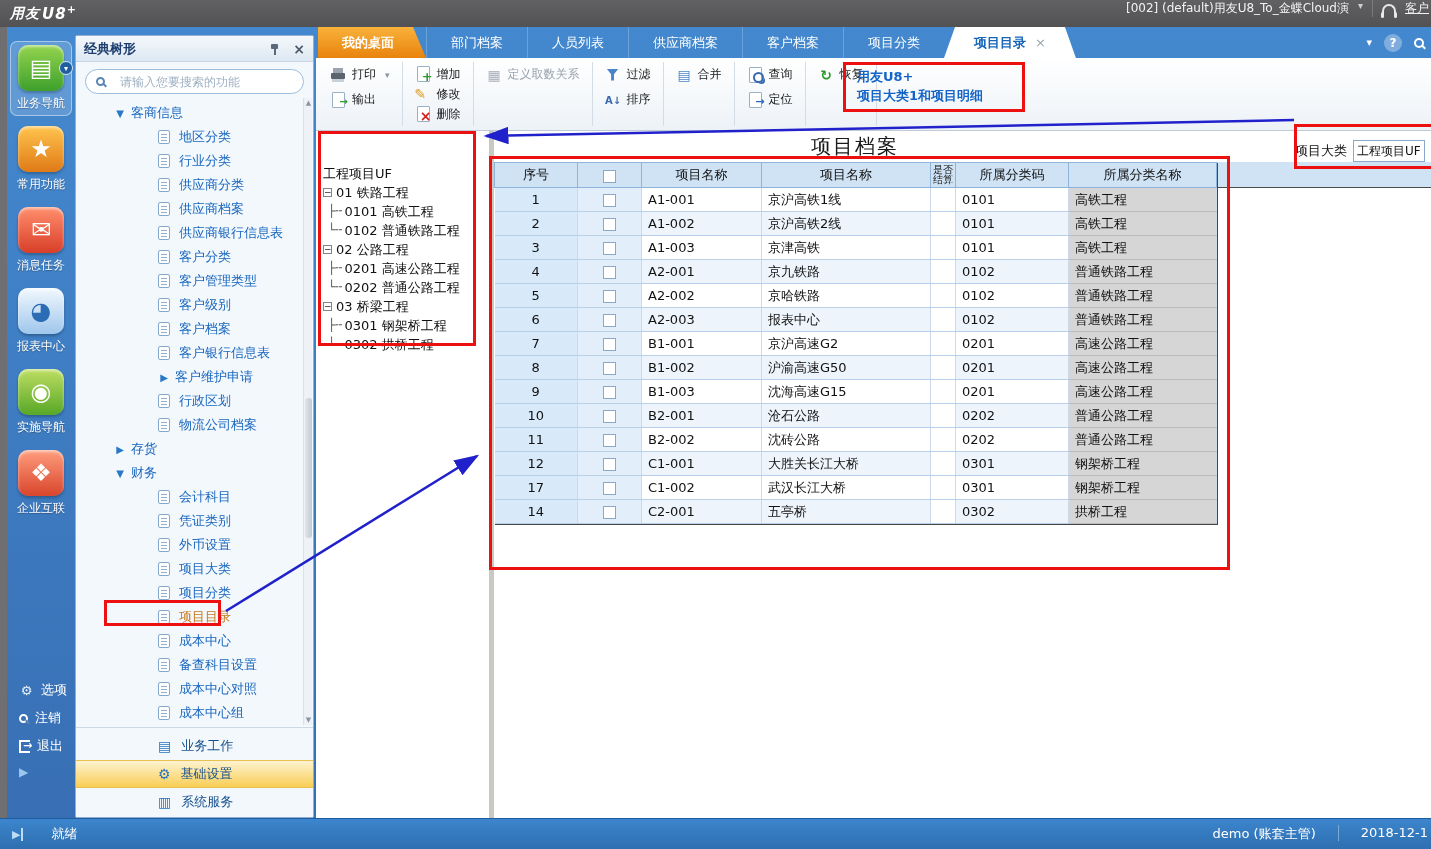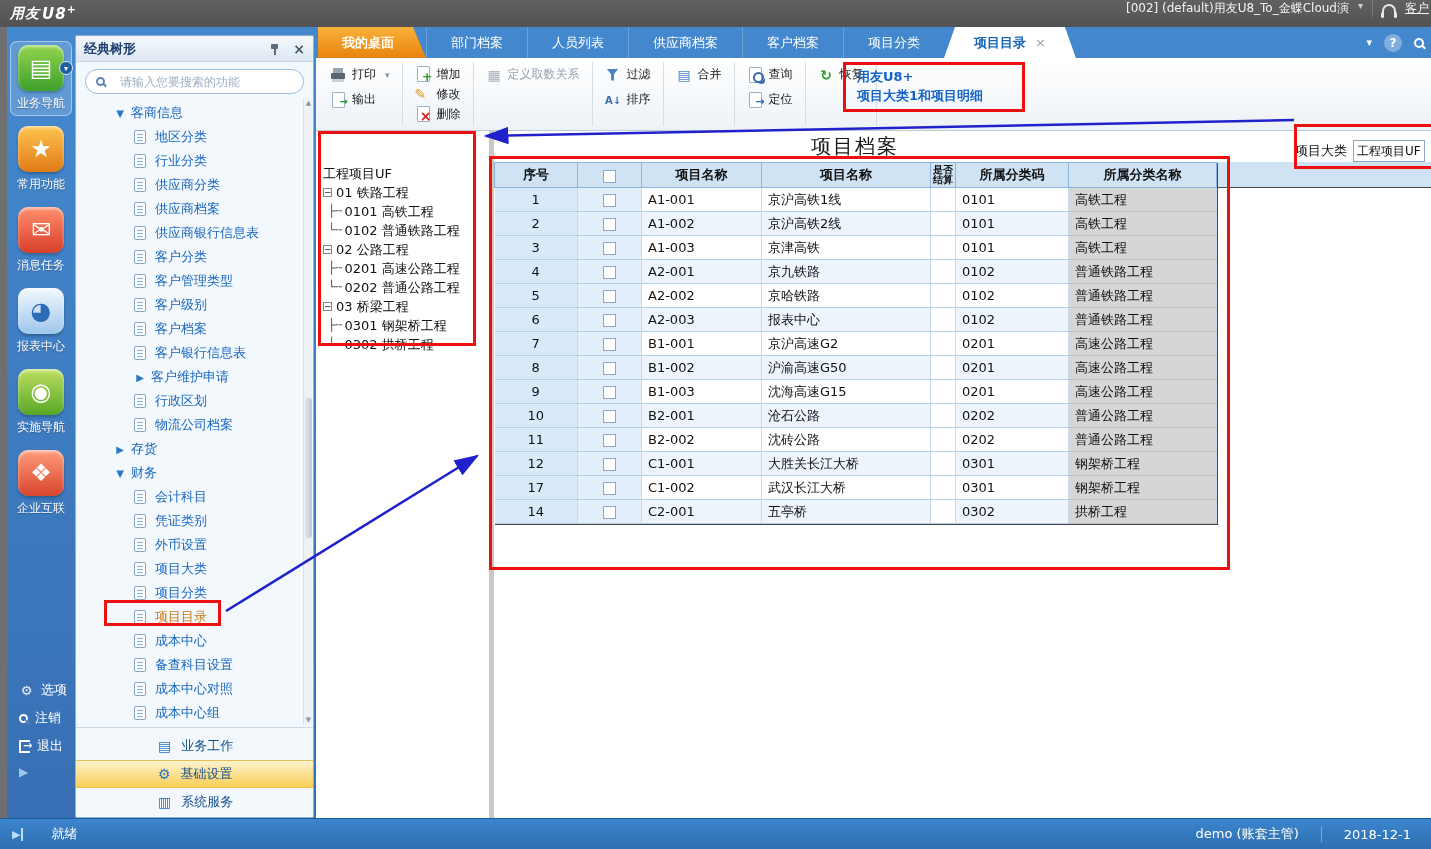--- a/index.html
+++ b/index.html
@@ -62,21 +62,21 @@
   .tp-search { margin:7px 9px 5px 9px; height:25px; background:#fff; border:1px solid #9cbcdc; border-radius:13px;
     display:flex; align-items:center; padding:0 10px; gap:15px; }
   .mag { width:9px; height:9px; border:2px solid #5a85b5; border-radius:50%; position:relative; flex:none; }
   .mag::after { content:""; position:absolute; width:5px; height:2px; background:#5a85b5; transform:rotate(45deg); right:-4px; bottom:-2px; }
   .tp-search input { border:none; outline:none; flex:1; font-size:12px; color:#333; background:transparent; font-family:inherit; }
   .tp-search input::placeholder { color:#9fb1c3; }
   .tree-list { position:absolute; top:62px; left:0; right:10px; bottom:92px; overflow:hidden; padding-top:3px; }
   .tree-row { height:24px; display:flex; align-items:center; color:#1a66be; cursor:pointer; white-space:nowrap; }
   .tree-row .arrow { width:12px; font-size:10px; color:#2878c8; margin-right:5px; text-align:center; }
   .tree-row.lvl0 { padding-left:38px; }
-  .tree-row.lvl1 { padding-left:58px;align-items:center; }
+  .tree-row.lvl1 { padding-left:82px;align-items:center; }
   .page-ico { width:12px; height:14px; background:#fdfdfd; border:1px solid #86a8cc; border-radius:2px; margin-right:9px; position:relative; flex:none; }
   .page-ico::before { content:""; position:absolute; left:2px; top:3px; width:6px; height:1px; background:#8fb0d0; box-shadow:0 3px 0 #8fb0d0, 0 6px 0 #8fb0d0; }
   .tree-row.hl { color:#c87818; }
   .tree-scroll { position:absolute; right:1px; top:62px; width:9px; bottom:92px; background:#eef2f6; border-left:1px solid #d8e0e8; }
   .tree-scroll .thumb { position:absolute; left:1px; width:7px; top:300px; height:140px; background:linear-gradient(90deg,#dfe5ea,#c2cad2); border-radius:3px; }
   .tree-scroll .tsb { position:absolute; left:1px; width:7px; height:10px; color:#8a96a2; font-size:7px; text-align:center; line-height:10px; }
   .tp-foot { position:absolute; left:0; right:0; bottom:0; height:90px; border-top:1px solid #cdd9e4; background:#f3f8fd; padding-top:4px; }
   .tpf-item { height:28px; display:flex; align-items:center; gap:10px; padding-left:82px; color:#17508e; font-size:13px; cursor:pointer; }
   .tpf-item.sel { background:linear-gradient(#fdf3cf,#f9ce56); border-top:1px solid #e8c050; border-bottom:1px solid #e8c050; }
   .tpf-ic { font-size:14px; color:#2b74c0; }
@@ -133,36 +133,36 @@
 
   .page-title { position:absolute; left:0; width:722px; top:2px; text-align:center; font-size:20px; color:#1a1a1a;
     font-family:"DejaVu Serif","Liberation Serif",serif; letter-spacing:2px; }
   .classbox { position:absolute; right:6px; top:9px; display:flex; align-items:center; gap:6px; }
   .classbox label { font-size:13px; color:#111; }
   .classbox input { width:72px; height:22px; border:1px solid #8aa8c8; font-size:12px; padding:0 3px; color:#111; font-family:inherit; }
   .band { position:absolute; left:0; top:31px; right:0; height:26px; background:#cfe3f5; border-bottom:1px solid #4a4a4a; }
 
   table.grid { position:absolute; left:0; top:31px; border-collapse:collapse; table-layout:fixed; width:722px;
     box-shadow:1px 1px 0 #474747; background:#fff; }
-  .grid th { background:#cfe3f5; border:1px solid #8fb4da; height:25px; font-weight:bold; color:#111; font-size:13px; padding:0; }
+  .grid th { background:#cfe3f5; border:1px solid #8fb4da; height:25px; font-weight:normal; color:#111; font-size:13px; padding:0; }
   .grid th.th-settle { font-size:10px; line-height:10px; }
   .grid td { height:24px; border-right:1px solid #ccd9ea; border-bottom:1px solid #b7cfe9; font-size:13px; color:#111; padding:0 0 0 6px; overflow:hidden; white-space:nowrap; }
   .grid td.c-seq { background:#d8eafa; text-align:center; padding:0; }
   .grid td.c-chk { background:#e2eefa; text-align:center; padding:0; }
   .grid tr.even td.c-data { background:#edf4fc; }
   .grid td.c-settle { background:#fff; }
   .grid td.c-cname { background:#d6d6d6; border-bottom-color:#bcbcbc; }
   .cbx { width:13px; height:13px; border:1px solid #8aa8c8; background:#fff; display:inline-block; vertical-align:middle; }
 
   
   .statusbar { position:absolute; left:0; bottom:0; width:100%; height:31px;
     background:linear-gradient(#3c85cd,#2d6fb0); border-top:1px solid #1d5c9e; color:#fff; display:flex; align-items:center; font-size:13px; }
   .sb-ic { margin-left:12px; color:#bcdcf8; font-size:11px; border-right:2px solid #bcdcf8; padding-right:1px; }
   .sb-ready { margin-left:28px; }
-  .sb-right { position:absolute; right:20px; display:flex; align-items:center; gap:22px; }
+  .sb-right { position:absolute; right:3px; display:flex; align-items:flex-start; gap:22px; }
   .sb-sep { width:1px; height:16px; background:#79a9d6; }
 
   
   .redbox { position:absolute; border:3px solid #ec1010; z-index:40; pointer-events:none; }
   .note-text { position:absolute; z-index:41; color:#1464c8; font-weight:bold; font-size:13px; line-height:19px; }
   .overlay { position:absolute; left:0; top:0; z-index:39; pointer-events:none; }
 </style>
 </head>
 <body>
 

